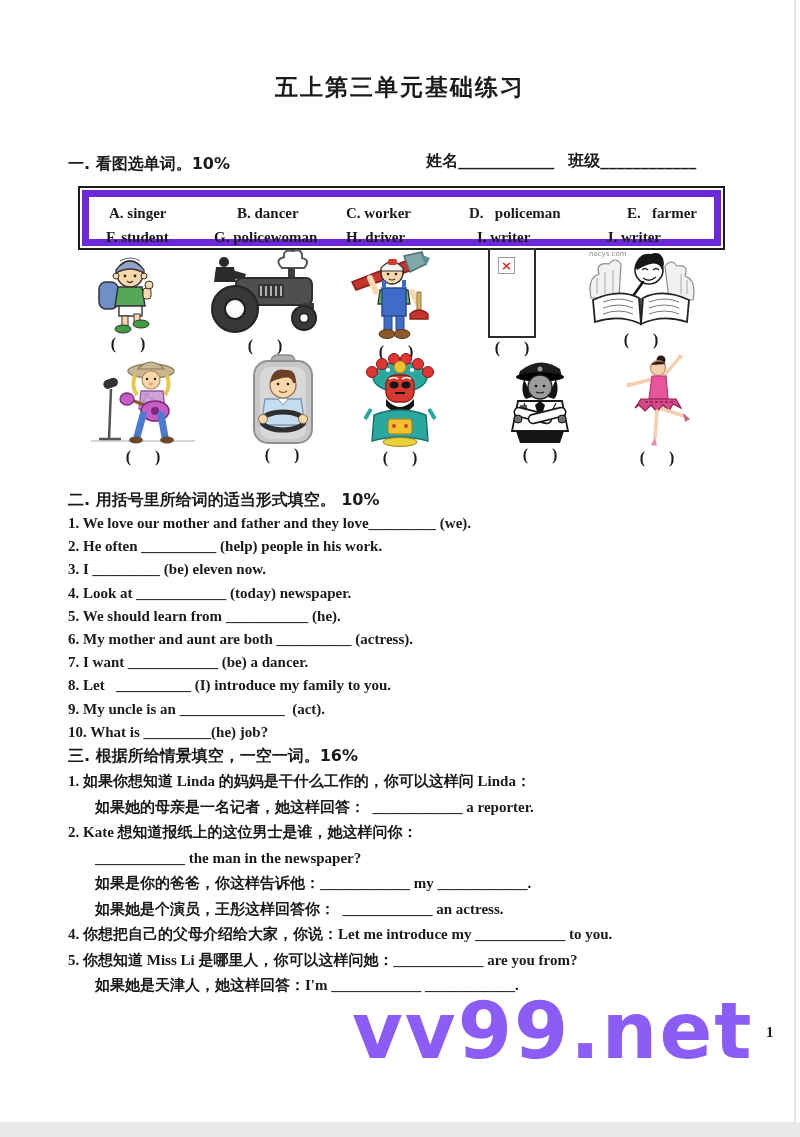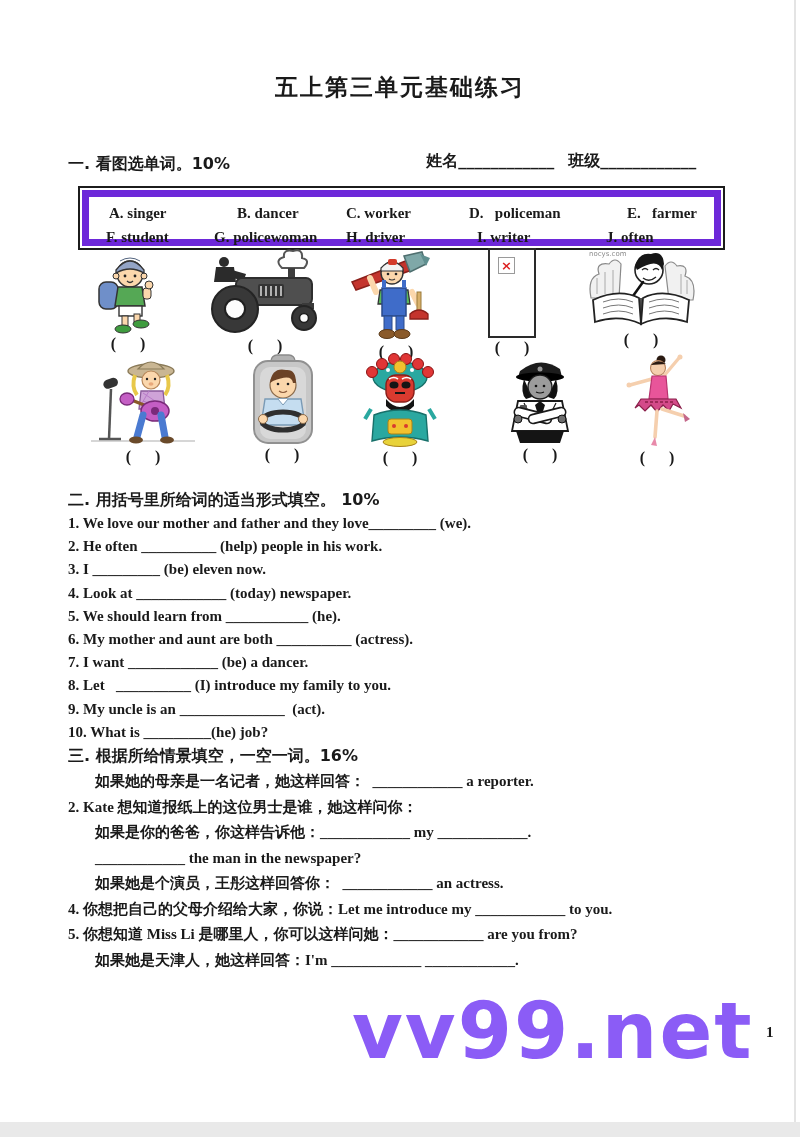--- a/index.html
+++ b/index.html
@@ -74,21 +74,21 @@
     <div class="inner">
       <span class="wb" style="top:8px;left:20px">A. singer</span>
       <span class="wb" style="top:8px;left:148px">B. dancer</span>
       <span class="wb" style="top:8px;left:257px">C. worker</span>
       <span class="wb" style="top:8px;left:380px">D.   policeman</span>
       <span class="wb" style="top:8px;left:538px">E.   farmer</span>
       <span class="wb" style="top:32px;left:17px">F. student</span>
       <span class="wb" style="top:32px;left:125px">G. policewoman</span>
       <span class="wb" style="top:32px;left:257px">H. driver</span>
       <span class="wb" style="top:32px;left:388px">I. writer</span>
-      <span class="wb" style="top:32px;left:517px">J. often</span>
+      <span class="wb" style="top:32px;left:517px">J. writer</span>
     </div>
   </div>
 
   <div class="figrow" id="figrow1">
 
     <div class="fig" style="left:82px;width:92px">
       <div class="imgwrap">
         <svg width="82" height="86" viewBox="0 0 82 86">
           <rect x="12" y="34" width="19" height="27" rx="7" fill="#6f8fc9" stroke="#333" stroke-width="1.5"></rect>
           <circle cx="43" cy="26" r="13" fill="#fbd7ac" stroke="#333" stroke-width="1.5"></circle>
@@ -330,24 +330,25 @@
     <div class="line">5. We should learn from ___________ (he).</div>
     <div class="line">6. My mother and aunt are both __________ (actress).</div>
     <div class="line">7. I want ____________ (be) a dancer.</div>
     <div class="line">8. Let   __________ (I) introduce my family to you.</div>
     <div class="line">9. My uncle is an ______________  (act).</div>
     <div class="line">10. What is _________(he) job?</div>
   </div>
 
   <div class="textblock" id="sec3">
     <div class="hdr">三. 根据所给情景填空，一空一词。16%</div>
+    <div class="line">1. 如果你想知道 Linda 的妈妈是干什么工作的，你可以这样问 Linda：</div>
     <div class="line indent">如果她的母亲是一名记者，她这样回答：  ____________ a reporter.</div>
     <div class="line">2. Kate 想知道报纸上的这位男士是谁，她这样问你：</div>
+    <div class="line indent">____________ the man in the newspaper?</div>
     <div class="line indent">如果是你的爸爸，你这样告诉他：____________ my ____________.</div>
-    <div class="line indent">____________ the man in the newspaper?</div>
     <div class="line indent">如果她是个演员，王彤这样回答你：  ____________ an actress.</div>
     <div class="line">4. 你想把自己的父母介绍给大家，你说：Let me introduce my ____________ to you.</div>
     <div class="line">5. 你想知道 Miss Li 是哪里人，你可以这样问她：____________ are you from?</div>
     <div class="line indent">如果她是天津人，她这样回答：I'm ____________ ____________.</div>
   </div>
 
   <div class="watermark">vv99.net</div>
   <div class="pagenum">1</div>
   <div class="rightedge"></div>
   <div class="bottombar"></div>

